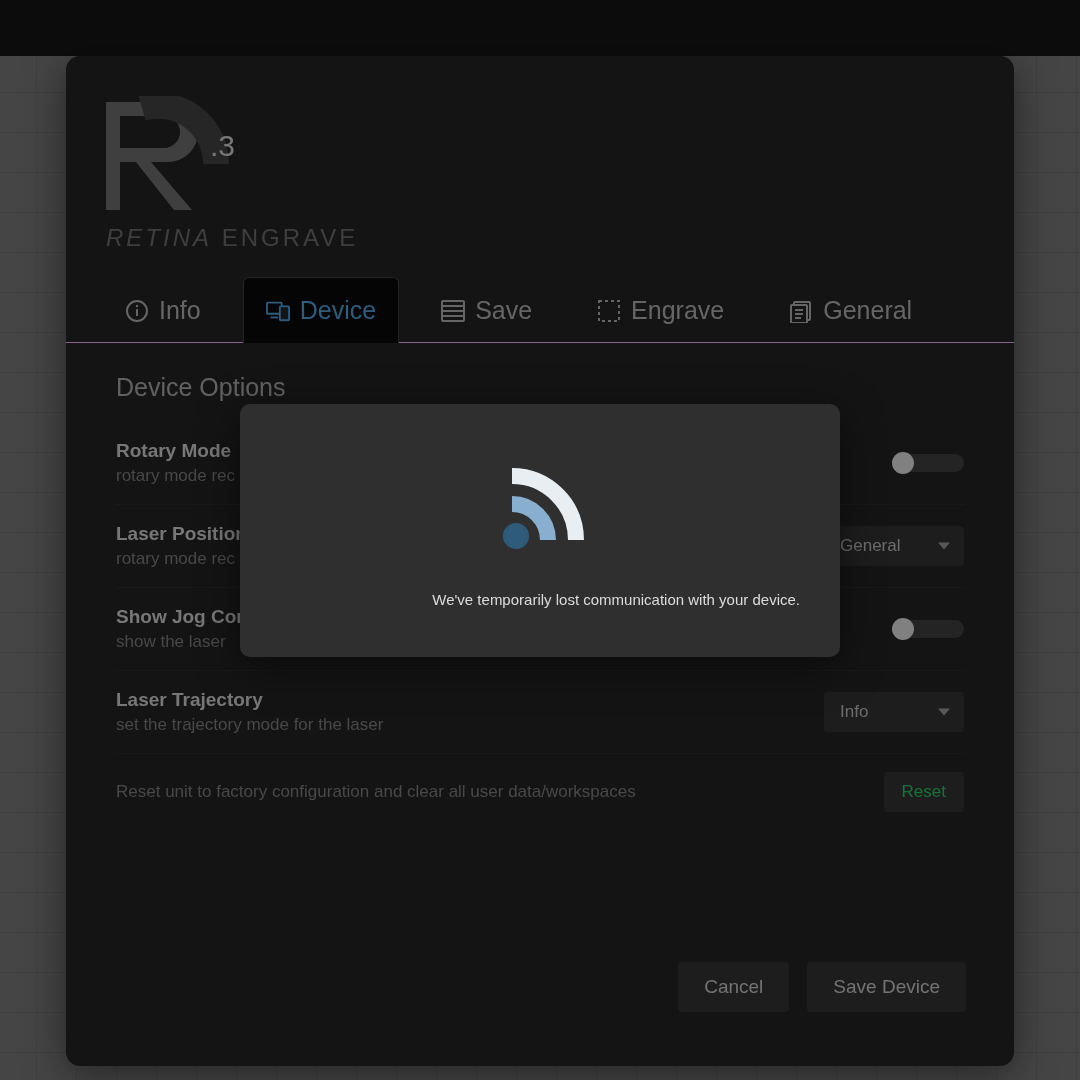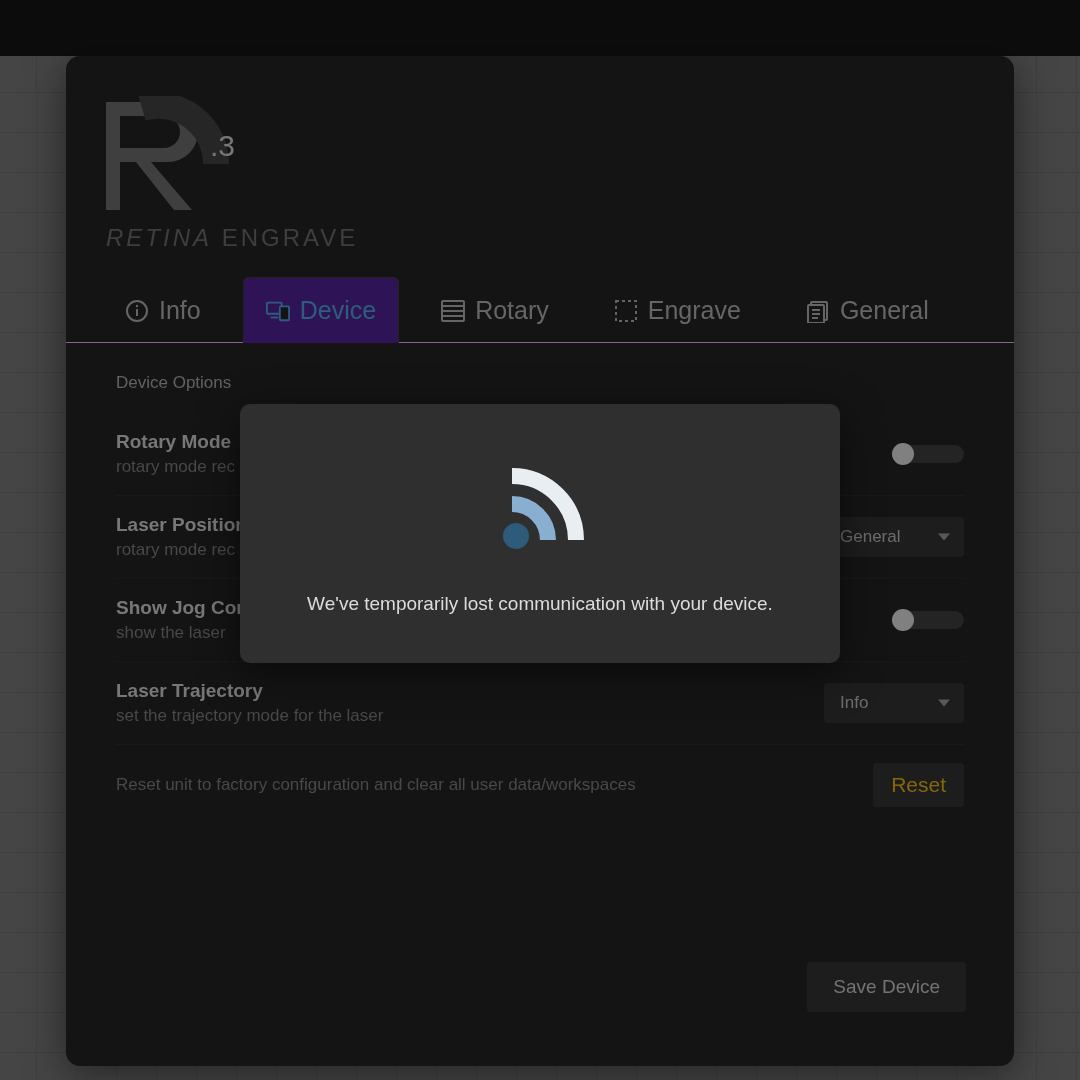--- a/index.html
+++ b/index.html
@@ -65,29 +65,29 @@
     cursor: pointer;
     border: 1px solid transparent;
     border-bottom: none;
     border-radius: 6px 6px 0 0;
     position: relative;
     top: 1px;
   }
   .tab.active {
     color: #4a9edb;
     border-color: #3a3a3a;
-    background: #4c1d95;
+    background: #000000;
   }
   .tab .ticon { width: 24px; height: 24px; display: inline-flex; align-items: center; justify-content: center; }
   .section {
     padding: 30px 50px 0 50px;
   }
   .section-title {
     color: #a8a8a8;
-    font-size: 17px;
+    font-size: 25px;
     font-weight: 400;
     margin-bottom: 20px;
   }
   .row {
     display: flex;
     justify-content: space-between;
     align-items: center;
     padding: 18px 0;
     border-bottom: 1px solid #262626;
   }
@@ -124,23 +124,23 @@
     position: absolute;
     right: 14px; top: 50%;
     width: 0; height: 0;
     border-left: 6px solid transparent;
     border-right: 6px solid transparent;
     border-top: 7px solid #9a9a9a;
     transform: translateY(-50%);
   }
   .reset-btn {
     background: #2d2d2d;
-    color: #eab308;
+    color: #22c55e;
     padding: 10px 18px;
-    font-size: 21px;
+    font-size: 17px;
     border-radius: 4px;
   }
   .footer {
     position: absolute;
     right: 48px;
     bottom: 54px;
     display: flex;
     gap: 18px;
   }
   .footer .btn {
@@ -162,23 +162,24 @@
     top: 404px;
     width: 600px;
     background: #2f2f2f;
     border-radius: 10px;
     padding: 52px 40px 44px 40px;
     text-align: center;
     box-shadow: 0 10px 40px rgba(0,0,0,0.5);
   }
   .modal-text {
     color: #dcdcdc;
-    font-size: 19px;
+    font-size: 15px;
     line-height: 1.65;
     margin-top: 28px;
+    text-align: right;
   }
   .signal-icon { display: inline-block; width: 100px; height: 100px; position: relative; }
 </style>
 </head>
 <body>
 
 <div class="topbar"></div>
 <div class="grid-bg"></div>
 
 <div class="panel">
@@ -220,21 +221,21 @@
     </div>
     <div class="tab">
       <span class="ticon">
         <svg width="24" height="22" viewBox="0 0 24 22" fill="none" stroke="#b0b0b0" stroke-width="2">
             <rect x="1" y="1" width="22" height="20" rx="1"></rect>
             <line x1="1" y1="6" x2="23" y2="6"></line>
             <line x1="1" y1="11" x2="23" y2="11"></line>
             <line x1="1" y1="16" x2="23" y2="16"></line>
           </svg>
       </span>
-      <span>Rotary</span>
+      <span>Save</span>
     </div>
     <div class="tab">
       <span class="ticon">
         <svg width="24" height="24" viewBox="0 0 24 24" fill="none" stroke="#b0b0b0" stroke-width="2" stroke-dasharray="3 3">
             <rect x="2" y="2" width="20" height="20"></rect>
           </svg>
       </span>
       <span>Engrave</span>
     </div>
     <div class="tab">
@@ -298,20 +299,21 @@
       <div class="row-labels">
         <div class="row-desc">Reset unit to factory configuration and clear all user data/workspaces</div>
       </div>
       <div class="control">
           <div class="reset-btn">Reset</div>
         </div>
     </div>
   </div>
 
   <div class="footer">
+    <div class="btn">Cancel</div>
     <div class="btn">Save Device</div>
   </div>
 </div>
 
 <div class="dimmer"></div>
 
 <div class="modal">
   <span class="signal-icon">
     <svg width="100" height="100" viewBox="0 0 100 100">
       <circle cx="26" cy="80" r="13" fill="#2f5b7a"></circle>

